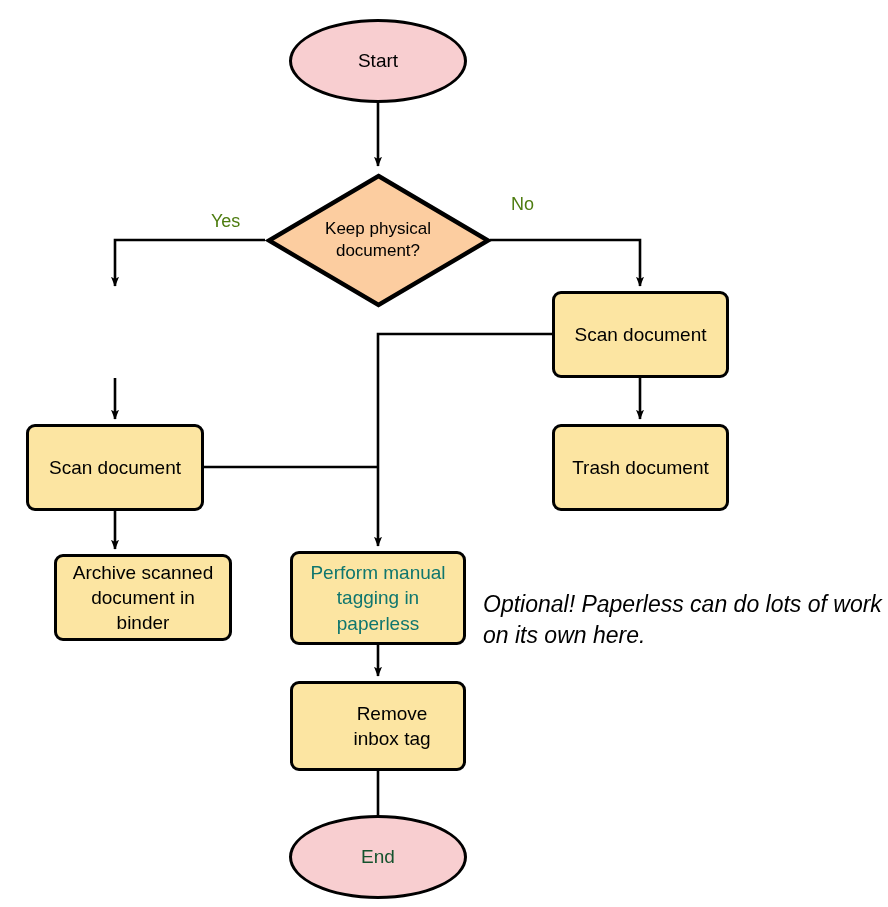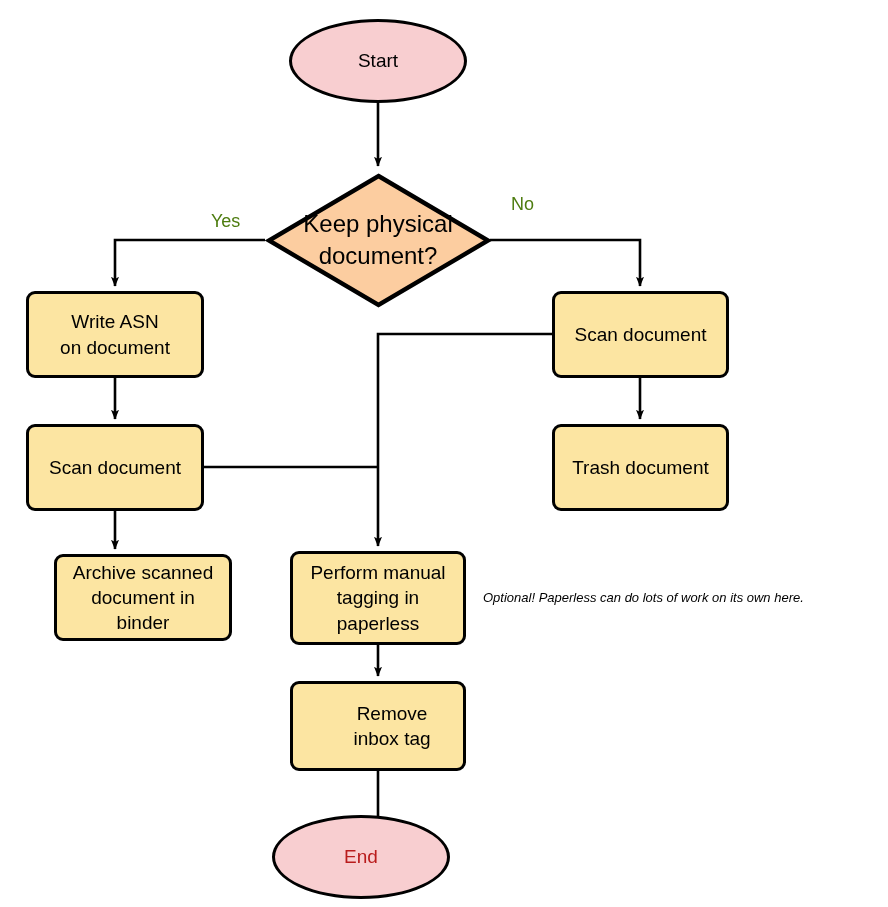--- a/index.html
+++ b/index.html
@@ -56,37 +56,37 @@
     inset: 0;
     overflow: visible;
   }
   .node-decision-label {
     position: absolute;
     inset: 0;
     display: flex;
     align-items: center;
     justify-content: center;
     text-align: center;
-    font-size: 24px;
+    font-size: 17px;
     line-height: 1.32;
     color: #000000;
     white-space: pre-line;
   }
   .edge-label {
     position: absolute;
     font-size: 18px;
     color: #4d7c0f;
     background: #ffffff;
     padding: 0 3px;
     z-index: 4;
     white-space: nowrap;
   }
   .annotation {
     position: absolute;
-    font-size: 13px;
+    font-size: 23px;
     font-style: italic;
     line-height: 1.34;
     color: #000000;
     z-index: 4;
   }
 </style>
 </head>
 <body>
 
 <div id="flowchart-root" style="width: 888px; height: 907px; background: rgb(255, 255, 255);">
@@ -124,41 +124,39 @@
   <div class="node node-terminal" id="node-start" style="left: 289px; top: 19px; width: 178px; height: 84px; background: rgb(248, 206, 208); border-color: rgb(0, 0, 0); color: rgb(0, 0, 0);">Start</div>
 
   <div class="node-decision-wrap" id="node-decision" style="left: 265.5px; top: 172.5px; width: 225px; height: 135px;">
     <svg viewBox="0 0 225 135" xmlns="http://www.w3.org/2000/svg" width="225" height="135">
       <polygon points="112.5,3 222,67.5 112.5,132 3,67.5" fill="#fccda0" stroke="#000000" stroke-width="4.4" stroke-linejoin="miter"></polygon>
     </svg>
     <div class="node-decision-label">Keep physical
 document?</div>
   </div>
 
-  <div class="node node-process" id="node-write-asn" style="left: 26px; top: 291px; width: 178px; height: 87px; background: rgb(252, 229, 162); border-color: rgb(0, 0, 0); color: rgb(0, 0, 0);">Write ASN
-on document</div>
 
   <div class="node node-process" id="node-scan-left" style="left: 26px; top: 424px; width: 178px; height: 87px; background: rgb(252, 229, 162); border-color: rgb(0, 0, 0); color: rgb(0, 0, 0);">Scan document</div>
 
   <div class="node node-process" id="node-archive" style="left: 26px; top: 554px; width: 178px; height: 87px; background: rgb(252, 229, 162); border-color: rgb(0, 0, 0); color: rgb(0, 0, 0); margin-left: 28px;">Archive scanned
 document in
 binder</div>
 
   <div class="node node-process" id="node-scan-right" style="left: 552px; top: 291px; width: 177px; height: 87px; background: rgb(252, 229, 162); border-color: rgb(0, 0, 0); color: rgb(0, 0, 0);">Scan document</div>
 
   <div class="node node-process" id="node-trash" style="left: 552px; top: 424px; width: 177px; height: 87px; background: rgb(252, 229, 162); border-color: rgb(0, 0, 0); color: rgb(0, 0, 0);">Trash document</div>
 
-  <div class="node node-process" id="node-manual-tagging" style="left: 290px; top: 551px; width: 176px; height: 94px; background: rgb(252, 229, 162); border-color: rgb(0, 0, 0); color: #000000;">Perform manual
+  <div class="node node-process" id="node-manual-tagging" style="left: 290px; top: 551px; width: 176px; height: 94px; background: rgb(252, 229, 162); border-color: rgb(0, 0, 0); color: #0f766e;">Perform manual
 tagging in
 paperless</div>
 
   <div class="node node-process" id="node-remove-inbox" style="left: 290px; top: 681px; width: 176px; height: 90px; background: rgb(252, 229, 162); border-color: rgb(0, 0, 0); color: rgb(0, 0, 0); padding-left: 28px;">Remove
 inbox tag</div>
 
-  <div class="node node-terminal" id="node-end" style="left: 272px; top: 815px; width: 178px; height: 84px; background: rgb(248, 206, 208); border-color: rgb(0, 0, 0); color: #b91c1c;">End</div>
+  <div class="node node-terminal" id="node-end" style="left: 289px; top: 815px; width: 178px; height: 84px; background: rgb(248, 206, 208); border-color: rgb(0, 0, 0); color: #14532d;">End</div>
 
   <div class="edge-label" id="label-yes" style="left: 208px; top: 211px;">Yes</div>
 
   <div class="edge-label" id="label-no" style="left: 508px; top: 194px;">No</div>
 
   <div class="annotation" id="annotation-optional" style="left: 483px; top: 589px; width: 400px;">Optional! Paperless can do lots of work on its own here.</div>
 
 </div>
 
 </body></html>

